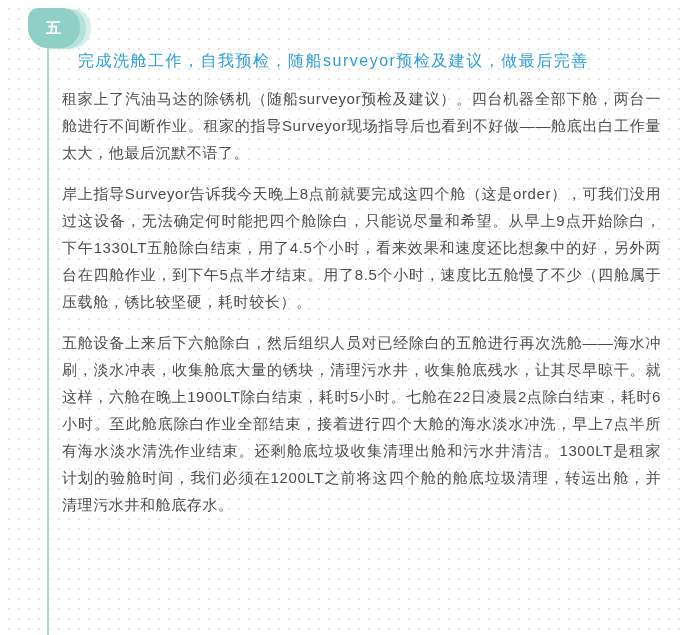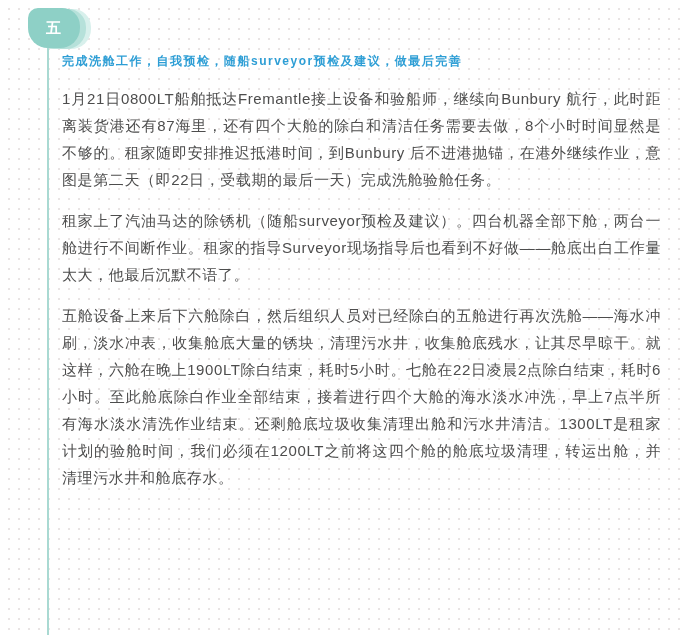--- a/index.html
+++ b/index.html
@@ -62,23 +62,23 @@
     letter-spacing: 1px;
   }
 
   .content {
     position: absolute;
     left: 62px;
     top: 50px;
     width: 599px;
   }
   .heading {
-    margin: 0 0 13px 0;
-    font-size: 12px;
-    font-weight: bold;
+    margin: 0 0 13px 16px;
+    font-size: 16px;
+    font-weight: normal;
     color: #2e9ed5;
     letter-spacing: 1.5px;
     line-height: 22px;
   }
   .para {
     margin: 0 0 14px 0;
     font-size: 15px;
     line-height: 27px;
     color: #4d4d4d;
     letter-spacing: 0.6px;
@@ -93,16 +93,16 @@
 <div class="timeline-line"></div>
 
 <div class="badge-wrap">
   <div class="badge-layer l2"></div>
   <div class="badge-layer l1"></div>
   <div class="badge-main">五</div>
 </div>
 
 <div class="content">
   <h2 class="heading">完成洗舱工作，自我预检，随船surveyor预检及建议，做最后完善</h2>
-  <p class="para">1月21日0800LT船舶抵达Fremantle接上设备和验船师，继续向Bunbury 航行，此时距离装货港还有87海里，还有四个大舱的除白和清洁任务需要去做，8个小时时间显然是不够的。租家随即安排推迟抵港时间，到Bunbury 后不进港抛锚，在港外继续作业，意图是第二天（即22日，受载期的最后一天）完成洗舱验舱任务。</p>
   <p class="para">租家上了汽油马达的除锈机（随船surveyor预检及建议）。四台机器全部下舱，两台一舱进行不间断作业。租家的指导Surveyor现场指导后也看到不好做——舱底出白工作量太大，他最后沉默不语了。</p>
+  <p class="para">岸上指导Surveyor告诉我今天晚上8点前就要完成这四个舱（这是order），可我们没用过这设备，无法确定何时能把四个舱除白，只能说尽量和希望。从早上9点开始除白，下午1330LT五舱除白结束，用了4.5个小时，看来效果和速度还比想象中的好，另外两台在四舱作业，到下午5点半才结束。用了8.5个小时，速度比五舱慢了不少（四舱属于压载舱，锈比较坚硬，耗时较长）。</p>
   <p class="para">五舱设备上来后下六舱除白，然后组织人员对已经除白的五舱进行再次洗舱——海水冲刷，淡水冲表，收集舱底大量的锈块，清理污水井，收集舱底残水，让其尽早晾干。就这样，六舱在晚上1900LT除白结束，耗时5小时。七舱在22日凌晨2点除白结束，耗时6小时。至此舱底除白作业全部结束，接着进行四个大舱的海水淡水冲洗，早上7点半所有海水淡水清洗作业结束。还剩舱底垃圾收集清理出舱和污水井清洁。1300LT是租家计划的验舱时间，我们必须在1200LT之前将这四个舱的舱底垃圾清理，转运出舱，并清理污水井和舱底存水。</p>
 </div>
 
 </body></html>

